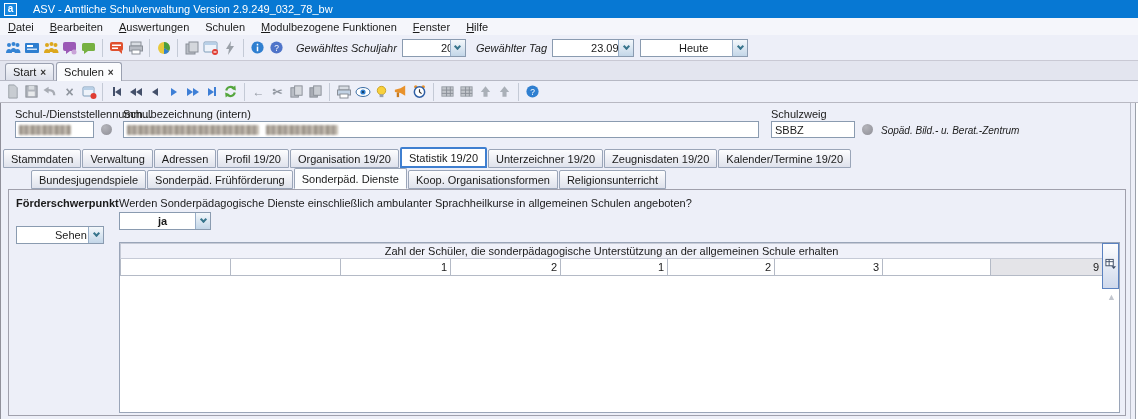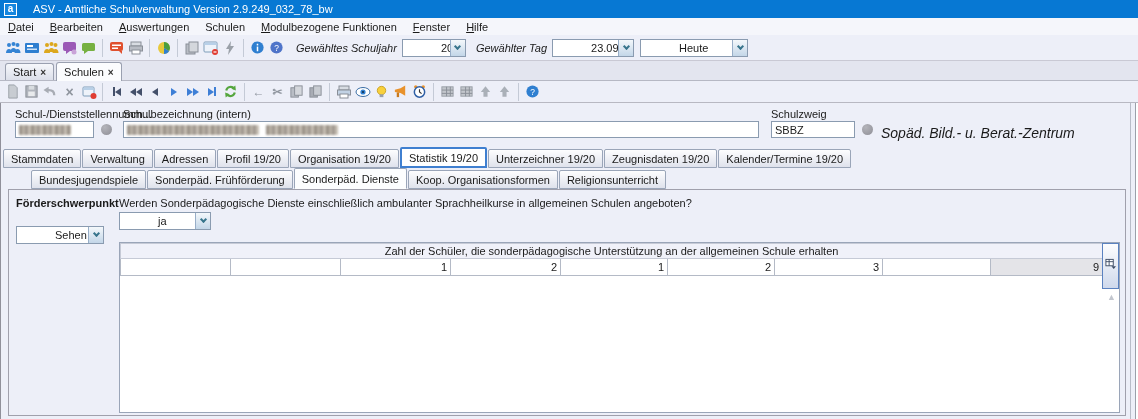--- a/index.html
+++ b/index.html
@@ -65,38 +65,38 @@
   #frame-inner-right { position:absolute; top:0; right:4px; width:1px; height:100%; background:#b8bcc8; }
 
   
   .fh-label { position:absolute; top:5px; white-space:nowrap; }
   .field { position:absolute; top:18px; height:17px; background:#fff;
     border:1px solid #8a9bb0; display:flex; align-items:center; padding:0 3px; }
   .gray-dot { position:absolute; top:21px; width:11px; height:11px; border-radius:50%;
     background:radial-gradient(circle at 35% 30%, #b4b4ba, #8e8e96); }
   .px { height:10px; border-radius:1px; filter:blur(1px);
     background:repeating-linear-gradient(90deg,#9a9288 0 3px,#b8b0a4 3px 6px,#a09890 6px 9px,#c6beb2 9px 12px); }
-  #zweig-note { position:absolute; top:22px; left:880px; font-style:italic; font-size:14px; white-space:nowrap; }
+  #zweig-note { position:absolute; top:22px; left:880px; font-style:italic; font-size:10px; white-space:nowrap; }
 
   
   #maintabs { position:absolute; top:44px; left:2px; display:flex; align-items:flex-end; height:21px; }
   #subtabs  { position:absolute; top:65px; left:30px; display:flex; align-items:flex-end; height:21px; }
   .ptab { height:19px; padding:0 7px; margin-right:1px; display:flex; align-items:center;
     background:linear-gradient(#fdfdfe,#dfe2ec); border:1px solid #9aa5b8;
     border-radius:2px 2px 0 0; white-space:nowrap; }
   .ptab.activeblue { height:21px; background:#fff; border:2px solid #3f7fd0; z-index:3; }
   .ptab.activeplain { height:21px; background:#fcfdfe; z-index:3; border-bottom-color:#fcfdfe; }
 
   
   #panel { position:absolute; top:86px; left:7px; right:9px; bottom:3px;
     background:#edeff8; border:1px solid #a0a0ac; }
   #fs-label { position:absolute; top:7px; left:7px; font-weight:bold; }
   #question { position:absolute; top:7px; left:110px; white-space:nowrap; }
   #combo-fs { position:absolute; top:36px; left:7px; width:88px; }
-  #combo-q  { position:absolute; top:22px; left:110px; width:92px; }
+  #combo-q  { position:absolute; top:22px; left:110px; width:92px;font-weight:bold; }
 
   
   #viewport { position:absolute; top:52px; left:110px; right:5px; bottom:2px;
     background:#fff; border:1px solid #9aa5b8; }
   #stat-table { border-collapse:collapse; table-layout:fixed; width:982px; }
   #stat-table td, #stat-table th { border:1px solid #c6cad6; font-weight:normal; }
   .group-header { height:15px; background:#f0f1f9; text-align:center; }
   .th { height:30px; background:#f0f1f9; text-align:left; vertical-align:middle;
     padding:1px 4px; white-space:pre-line; line-height:1.2; }
   .cell { height:17px; background:#fff; text-align:right; padding:0 3px;

